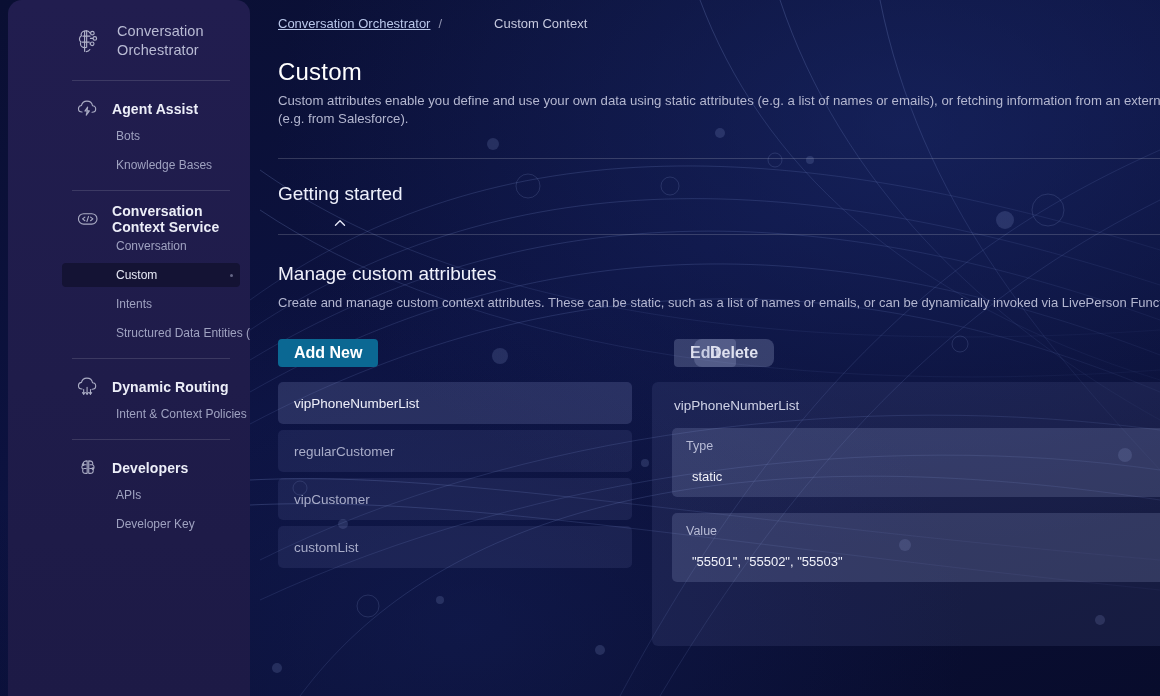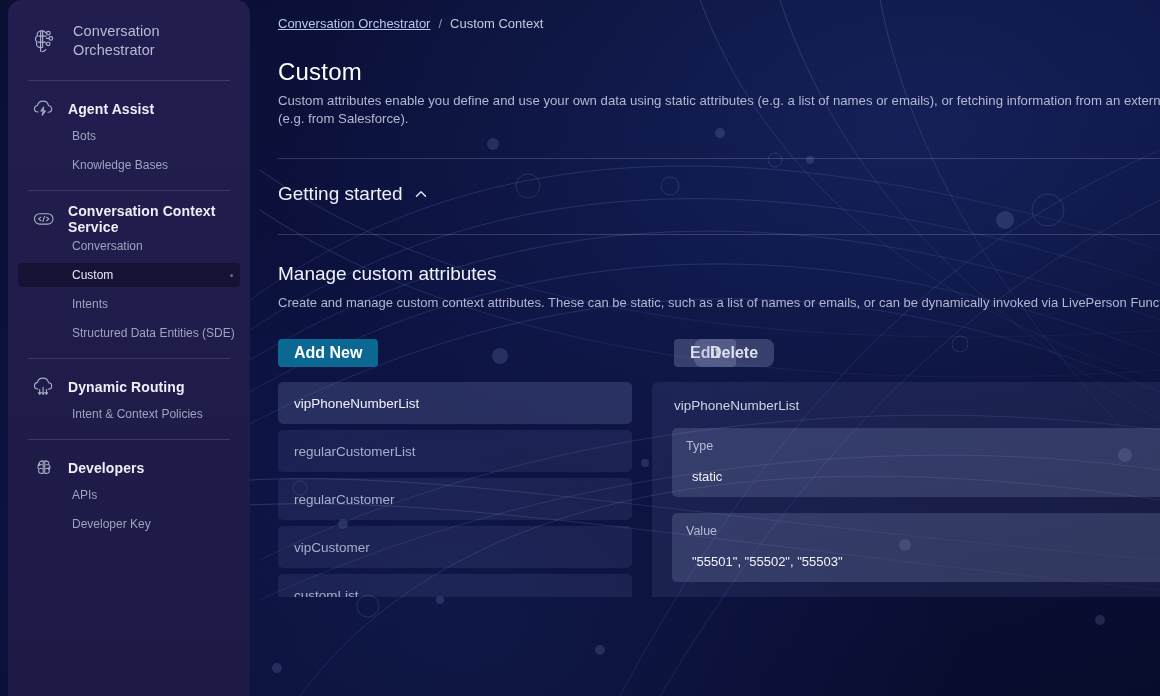--- a/index.html
+++ b/index.html
@@ -36,20 +36,21 @@
   .sidebar {
     position: absolute;
     left: 8px;
     top: 0;
     width: 242px;
     height: 696px;
     background: linear-gradient(180deg, #211d4f 0%, #1f1c4a 55%, #1d1a46 100%);
     border-radius: 14px 14px 0 0;
     z-index: 5;
     overflow: hidden;
+    padding-left: 44px;
   }
 
   .brand {
     display: flex;
     align-items: center;
     gap: 13px;
     padding: 22px 18px 20px 22px;
   }
   .brand-icon { width: 30px; height: 30px; flex: 0 0 30px; opacity: .85; }
   .brand-text {
@@ -113,21 +114,21 @@
     border-radius: 50%;
     background: rgba(200,205,235,.45);
   }
 
   
   .main {
     position: absolute;
     left: 250px;
     top: 0;
     right: 0;
-    height: 597px;
+    height: 696px;
     overflow: hidden;
     z-index: 4;
   }
 
   .breadcrumb {
     position: absolute;
     left: 28px;
     top: 16px;
     font-size: 13px;
     color: #b7bad2;
@@ -135,21 +136,21 @@
     align-items: center;
     gap: 8px;
     white-space: nowrap;
   }
   .crumb-link {
     color: #b9c7ea;
     text-decoration: underline;
     cursor: pointer;
   }
   .crumb-sep { color: #8f93b0; }
-  .crumb-current { color: #c6c9de; }
+  .crumb-current { color: #c6c9de; margin-left: 44px; }
 
   .page-title {
     position: absolute;
     left: 28px;
     top: 58px;
     font-size: 24px;
     font-weight: 400;
     color: #ffffff;
     letter-spacing: .2px;
   }
@@ -175,20 +176,21 @@
   .hr-2 { top: 234px; }
 
   .getting-started {
     position: absolute;
     left: 28px;
     top: 183px;
     display: flex;
     align-items: center;
     gap: 11px;
     cursor: pointer;
+    flex-direction: column;
   }
   .gs-label {
     font-size: 19px;
     font-weight: 400;
     color: #eef0fb;
   }
   .chev { width: 14px; height: 14px; display: block; }
 
   .section-title {
     position: absolute;
@@ -473,21 +475,20 @@
 
     <h2 class="section-title">Manage custom attributes</h2>
     <p class="section-desc">Create and manage custom context attributes. These can be static, such as a list of names or emails, or can be dynamically invoked via LivePerson Functions.</p>
 
     <button class="btn btn-primary">Add New</button>
     <button class="btn btn-ghost btn-edit">Edit</button>
     <button class="btn btn-ghost btn-delete">Delete</button>
 
     <div class="attr-list">
       <div class="attr-item selected">vipPhoneNumberList</div>
-      <div class="attr-item">regularCustomerList</div>
       <div class="attr-item">regularCustomer</div>
       <div class="attr-item">vipCustomer</div>
       <div class="attr-item">customList</div>
     </div>
 
     <section class="detail">
       <div class="detail-title">vipPhoneNumberList</div>
 
       <div class="field">
         <div class="field-label">Type</div>

